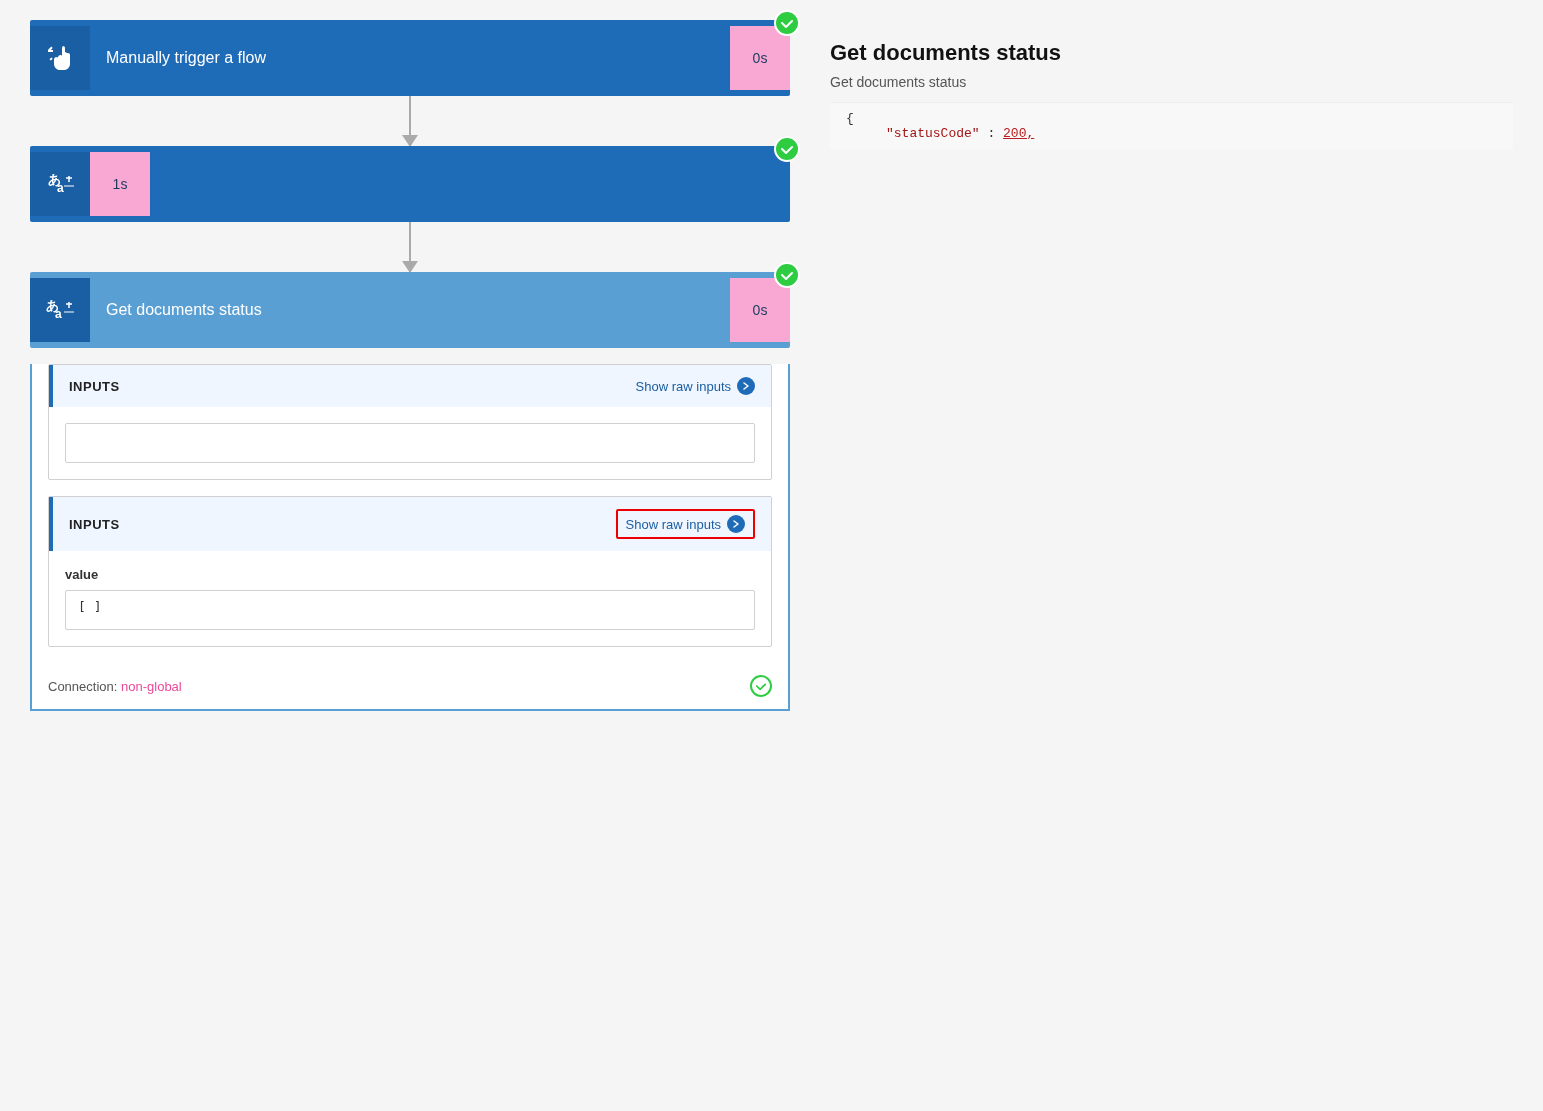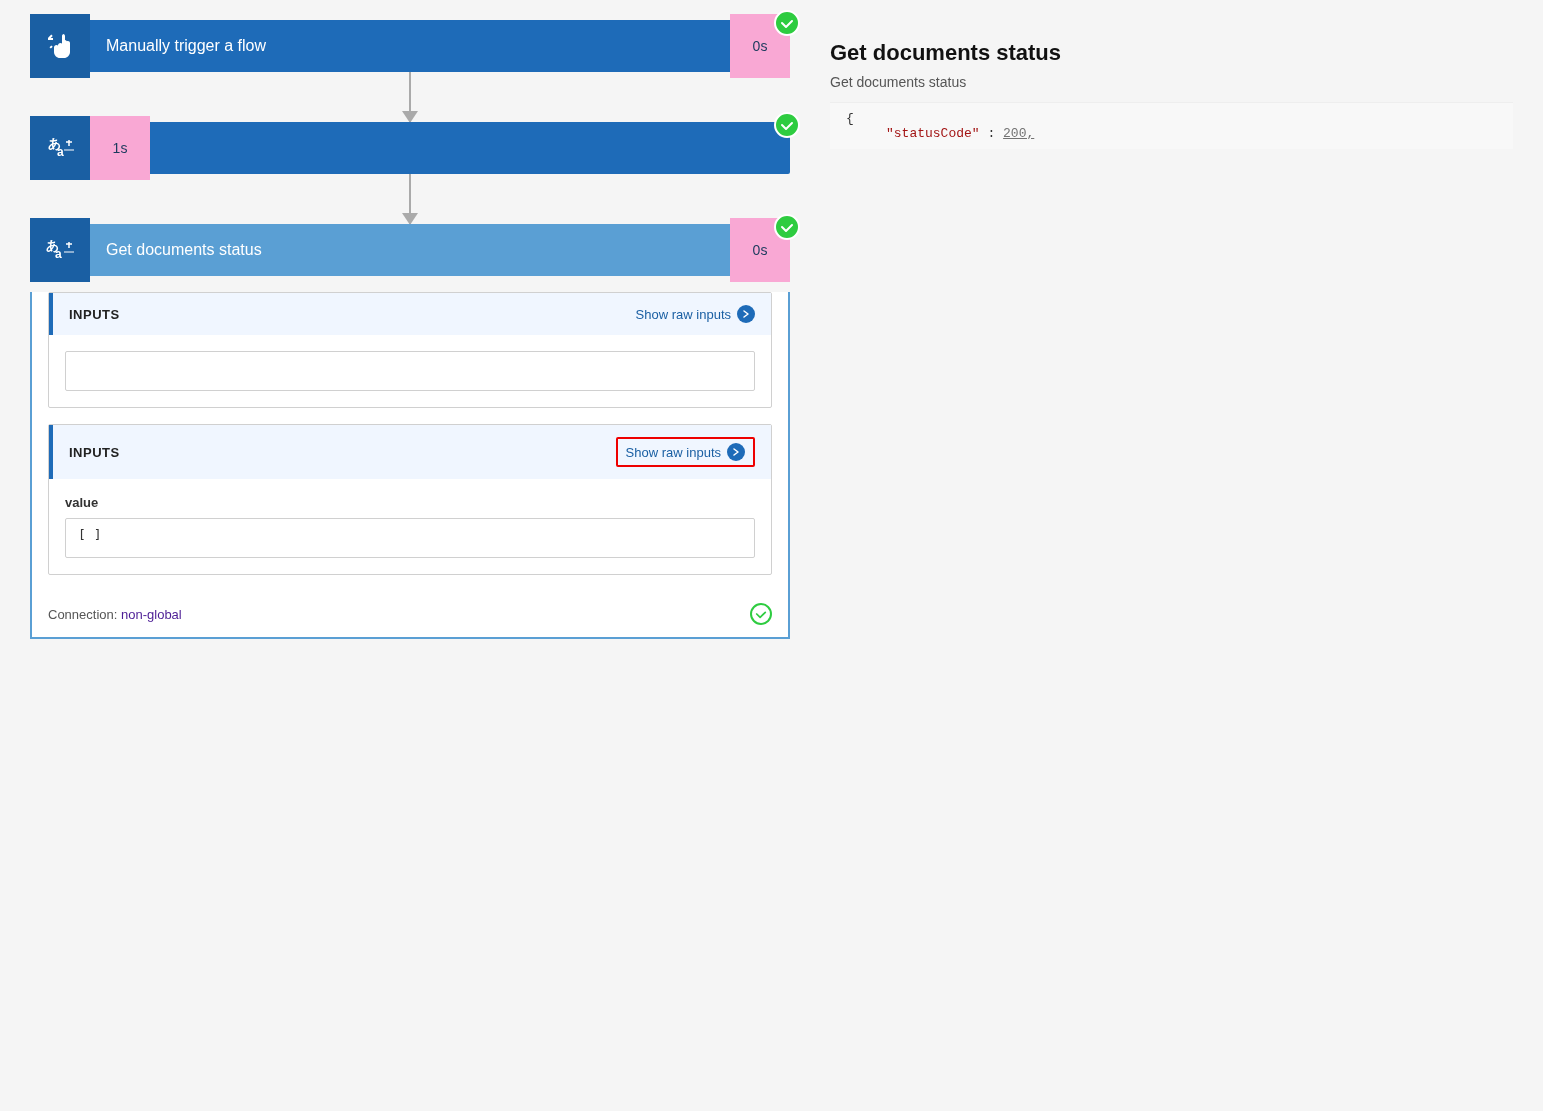--- a/index.html
+++ b/index.html
@@ -24,21 +24,21 @@
 
     
     .step-block {
       width: 760px;
       position: relative;
     }
 
     .step-header {
       display: flex;
       align-items: center;
-      height: 52px;
+      height: 76px;
       border-radius: 2px;
       position: relative;
       overflow: visible;
     }
 
     .step-header.trigger {
       background: #1e6bb8;
     }
 
     .step-header.translation {
@@ -231,21 +231,21 @@
     .connection-footer {
       padding: 12px 16px;
       display: flex;
       align-items: center;
       justify-content: space-between;
       font-size: 13px;
       color: #555;
     }
 
     .connection-link {
-      color: #4c1d95;
+      color: #ec4899;
       cursor: pointer;
     }
 
     .circle-check {
       width: 22px;
       height: 22px;
       border: 2px solid #2ecc40;
       border-radius: 50%;
       display: flex;
       align-items: center;
@@ -281,21 +281,21 @@
 
     .code-block .brace {
       color: #333;
     }
 
     .code-block .key {
       color: #a31515;
     }
 
     .code-block .value-num {
-      color: #737373;
+      color: #b91c1c;
       text-decoration: underline;
     }
   </style>
 </head>
 <body>
 
 <div class="flow-container">
 
   <div class="step-block">
     <div class="step-header trigger">

